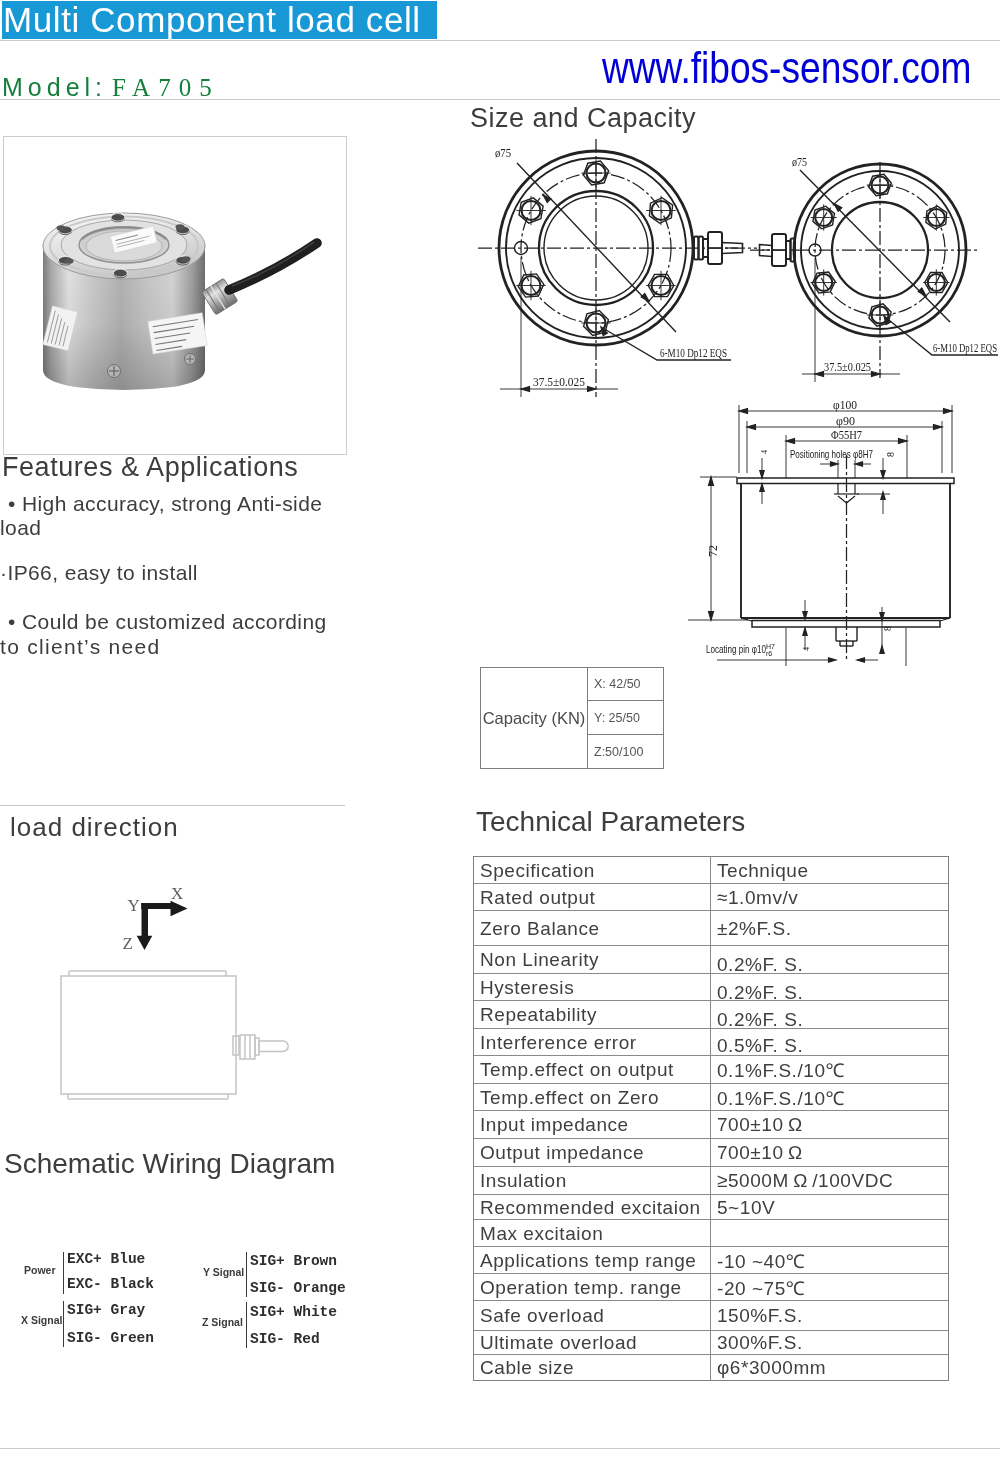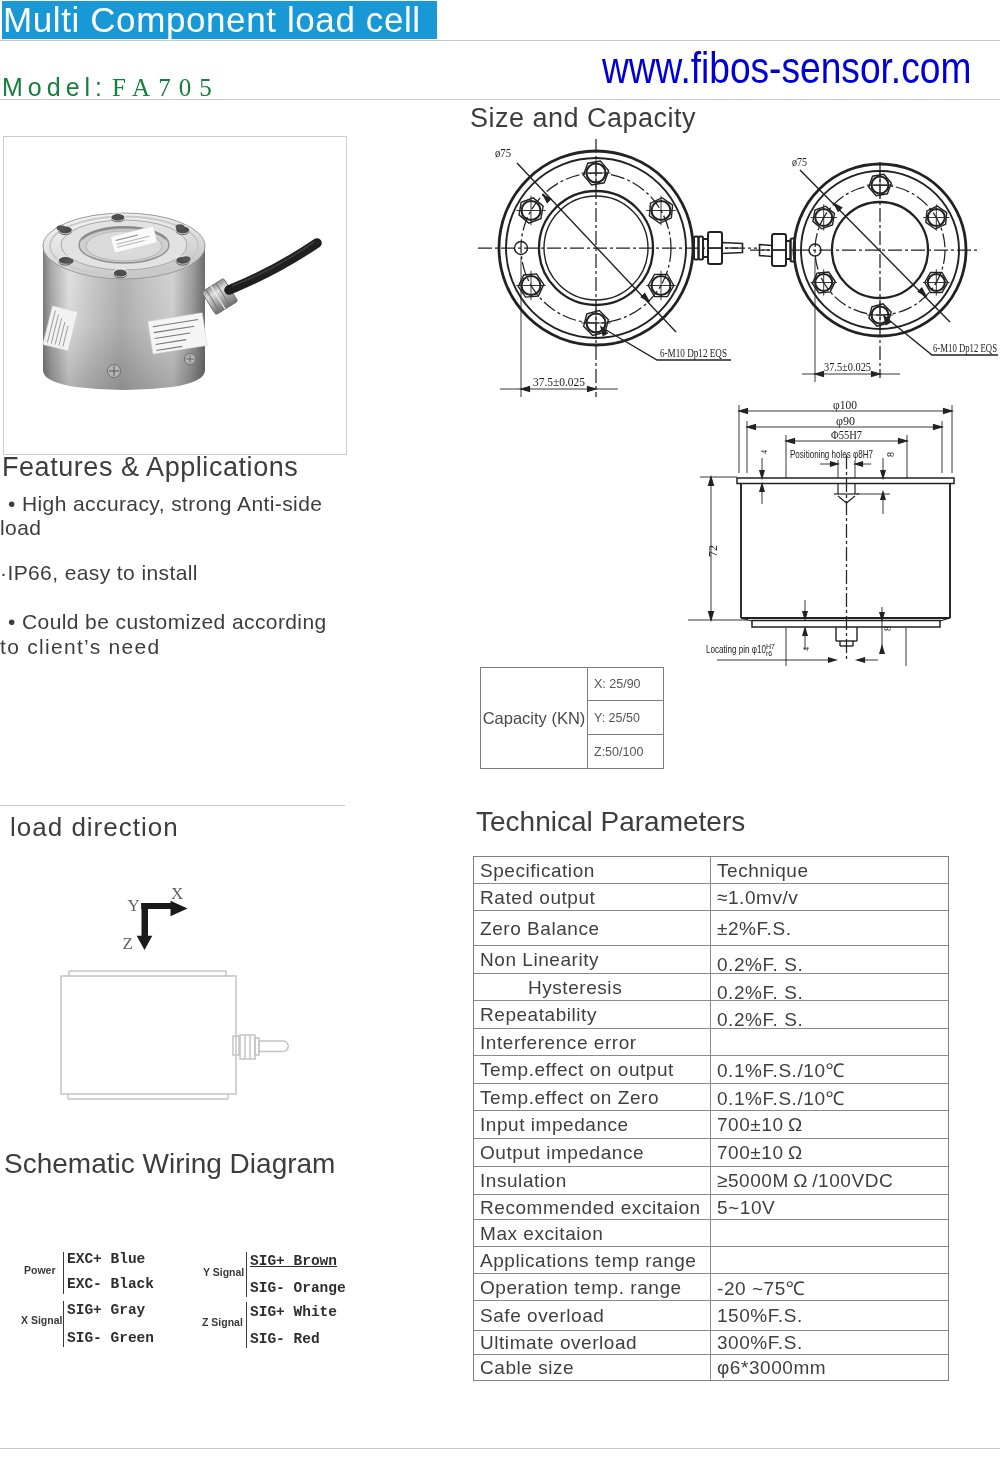--- a/index.html
+++ b/index.html
@@ -322,21 +322,21 @@
 </svg>
 
 <div class="abs" style="left:2px;top:452px;font-size:27px;letter-spacing:0.55px;">Features &amp; Applications</div>
 <div class="abs" style="left:0px;top:492px;width:340px;font-size:21px;letter-spacing:0.4px;line-height:24px;"><span style="margin-left:8px;">• High accuracy, strong Anti-side</span><br>load</div>
 <div class="abs" style="left:0px;top:561px;font-size:21px;letter-spacing:0.4px;">·IP66, easy to install</div>
 <div class="abs" style="left:0px;top:609px;width:340px;font-size:21px;letter-spacing:0.4px;line-height:25px;"><span style="margin-left:8px;">• Could be customized according</span><br><span style="letter-spacing:1.3px;">to client’s need</span></div>
 
 <div class="abs" style="left:480px;top:667px;width:182px;height:100px;border:1px solid #7d7d7d;">
   <div class="abs" style="left:0;top:0;width:106px;height:100px;border-right:1px solid #7d7d7d;"></div>
   <div class="abs" style="left:0;top:0;width:106px;height:100px;display:flex;align-items:center;justify-content:center;font-size:16.5px;color:#4a4a4a;">Capacity (KN)</div>
-  <div class="abs" style="left:107px;top:0px;width:75px;height:33px;box-sizing:border-box;border-bottom:1px solid #7d7d7d;font-size:12.5px;color:#555;display:flex;align-items:center;padding-left:6px;">X: 25/90</div>
+  <div class="abs" style="left:107px;top:0px;width:75px;height:33px;box-sizing:border-box;border-bottom:1px solid #7d7d7d;font-size:12.5px;color:#555;display:flex;align-items:center;padding-left:6px;">X: 42/50</div>
   <div class="abs" style="left:107px;top:34px;width:75px;height:33px;box-sizing:border-box;border-bottom:1px solid #7d7d7d;font-size:12.5px;color:#555;display:flex;align-items:center;padding-left:6px;">Y: 25/50</div>
   <div class="abs" style="left:107px;top:68px;width:75px;height:32px;box-sizing:border-box;font-size:12.5px;color:#555;display:flex;align-items:center;padding-left:6px;">Z:50/100</div>
 </div>
 
 <div class="hline" style="left:0;top:805px;width:345px;"></div>
 <div class="abs" style="left:10px;top:812px;font-size:26px;letter-spacing:1px;">load direction</div>
 <svg class="abs" style="left:0px;top:850px;" width="330" height="260" viewBox="0 850 330 260">
 <rect x="141.5" y="903" width="29" height="6" fill="#1a1a1a"></rect>
 <polygon points="170.5,900.7 187.5,908.5 170.5,916.3 170.5,909 141.5,909 141.5,903 170.5,903" fill="#1a1a1a"></polygon>
 <rect x="141.5" y="903" width="6.5" height="33" fill="#1a1a1a"></rect>
@@ -367,21 +367,21 @@
 <div class="abs" style="left:24px;top:1264px;font-size:10.5px;font-weight:bold;color:#3a3a3a;font-family:'Liberation Sans',sans-serif;">Power</div>
 <div class="abs" style="left:63px;top:1252px;width:1.2px;height:42px;background:#3a3a3a;"></div>
 <div class="abs" style="left:67px;top:1251px;font-size:14.5px;font-weight:bold;font-family:'Liberation Mono',monospace;color:#2e2e2e;white-space:pre;">EXC+ Blue</div>
 <div class="abs" style="left:67px;top:1276px;font-size:14.5px;font-weight:bold;font-family:'Liberation Mono',monospace;color:#2e2e2e;white-space:pre;">EXC- Black</div>
 <div class="abs" style="left:21px;top:1314px;font-size:10.5px;font-weight:bold;color:#3a3a3a;font-family:'Liberation Sans',sans-serif;">X Signal</div>
 <div class="abs" style="left:63px;top:1301px;width:1.2px;height:46px;background:#3a3a3a;"></div>
 <div class="abs" style="left:67px;top:1302px;font-size:14.5px;font-weight:bold;font-family:'Liberation Mono',monospace;color:#2e2e2e;white-space:pre;">SIG+ Gray</div>
 <div class="abs" style="left:67px;top:1330px;font-size:14.5px;font-weight:bold;font-family:'Liberation Mono',monospace;color:#2e2e2e;white-space:pre;">SIG- Green</div>
 <div class="abs" style="left:203px;top:1266px;font-size:10.5px;font-weight:bold;color:#3a3a3a;font-family:'Liberation Sans',sans-serif;">Y Signal</div>
 <div class="abs" style="left:246px;top:1252px;width:1.2px;height:45px;background:#3a3a3a;"></div>
-<div class="abs" style="left:250px;top:1253px;font-size:14.5px;font-weight:bold;font-family:'Liberation Mono',monospace;color:#2e2e2e;white-space:pre;text-decoration:underline;">SIG+ Brown</div>
+<div class="abs" style="left:250px;top:1253px;font-size:14.5px;font-weight:bold;font-family:'Liberation Mono',monospace;color:#2e2e2e;white-space:pre;">SIG+ Brown</div>
 <div class="abs" style="left:250px;top:1280px;font-size:14.5px;font-weight:bold;font-family:'Liberation Mono',monospace;color:#2e2e2e;white-space:pre;">SIG- Orange</div>
 <div class="abs" style="left:202px;top:1316px;font-size:10.5px;font-weight:bold;color:#3a3a3a;font-family:'Liberation Sans',sans-serif;">Z Signal</div>
 <div class="abs" style="left:246px;top:1302px;width:1.2px;height:46px;background:#3a3a3a;"></div>
 <div class="abs" style="left:250px;top:1304px;font-size:14.5px;font-weight:bold;font-family:'Liberation Mono',monospace;color:#2e2e2e;white-space:pre;">SIG+ White</div>
 <div class="abs" style="left:250px;top:1331px;font-size:14.5px;font-weight:bold;font-family:'Liberation Mono',monospace;color:#2e2e2e;white-space:pre;">SIG- Red</div>
 
 <div class="abs" style="left:476px;top:806px;font-size:28px;letter-spacing:0px;">Technical Parameters</div>
 <div class="abs" style="left:473px;top:856px;width:476px;height:525px;border:1px solid #808080;box-sizing:border-box;">
   <div class="abs" style="left:0;top:0px;width:474px;height:26px;border-bottom:1px solid #8a8a8a;box-sizing:content-box;"></div>
   <div class="abs" style="left:6px;top:0px;width:225px;height:27px;font-size:19px;letter-spacing:0.55px;color:#3f3f3f;display:flex;align-items:center;white-space:nowrap;">Specification</div>
@@ -389,27 +389,28 @@
   <div class="abs" style="left:0;top:27px;width:474px;height:26px;border-bottom:1px solid #8a8a8a;box-sizing:content-box;"></div>
   <div class="abs" style="left:6px;top:27px;width:225px;height:27px;font-size:19px;letter-spacing:0.55px;color:#3f3f3f;display:flex;align-items:center;white-space:nowrap;">Rated output</div>
   <div class="abs" style="left:243px;top:27px;width:225px;height:27px;font-size:19px;letter-spacing:0.55px;color:#3f3f3f;display:flex;align-items:center;white-space:nowrap;">≈1.0mv/v</div>
   <div class="abs" style="left:0;top:54px;width:474px;height:34px;border-bottom:1px solid #8a8a8a;box-sizing:content-box;"></div>
   <div class="abs" style="left:6px;top:54px;width:225px;height:35px;font-size:19px;letter-spacing:0.55px;color:#3f3f3f;display:flex;align-items:center;white-space:nowrap;">Zero Balance</div>
   <div class="abs" style="left:243px;top:54px;width:225px;height:35px;font-size:19px;letter-spacing:0.55px;color:#3f3f3f;display:flex;align-items:center;white-space:nowrap;">±2%F.S.</div>
   <div class="abs" style="left:0;top:89px;width:474px;height:27px;border-bottom:1px solid #8a8a8a;box-sizing:content-box;"></div>
   <div class="abs" style="left:6px;top:89px;width:225px;height:28px;font-size:19px;letter-spacing:0.55px;color:#3f3f3f;display:flex;align-items:center;white-space:nowrap;">Non Linearity</div>
   <div class="abs" style="left:243px;top:94px;width:225px;height:28px;font-size:19px;letter-spacing:0.55px;color:#3f3f3f;display:flex;align-items:center;white-space:nowrap;">0.2%F. S.</div>
   <div class="abs" style="left:0;top:117px;width:474px;height:26px;border-bottom:1px solid #8a8a8a;box-sizing:content-box;"></div>
-  <div class="abs" style="left:6px;top:117px;width:225px;height:27px;font-size:19px;letter-spacing:0.55px;color:#3f3f3f;display:flex;align-items:center;white-space:nowrap;margin-left:48px;">Hysteresis</div>
+  <div class="abs" style="left:6px;top:117px;width:225px;height:27px;font-size:19px;letter-spacing:0.55px;color:#3f3f3f;display:flex;align-items:center;white-space:nowrap;">Hysteresis</div>
   <div class="abs" style="left:243px;top:122px;width:225px;height:27px;font-size:19px;letter-spacing:0.55px;color:#3f3f3f;display:flex;align-items:center;white-space:nowrap;">0.2%F. S.</div>
   <div class="abs" style="left:0;top:144px;width:474px;height:27px;border-bottom:1px solid #8a8a8a;box-sizing:content-box;"></div>
   <div class="abs" style="left:6px;top:144px;width:225px;height:28px;font-size:19px;letter-spacing:0.55px;color:#3f3f3f;display:flex;align-items:center;white-space:nowrap;">Repeatability</div>
   <div class="abs" style="left:243px;top:149px;width:225px;height:28px;font-size:19px;letter-spacing:0.55px;color:#3f3f3f;display:flex;align-items:center;white-space:nowrap;">0.2%F. S.</div>
   <div class="abs" style="left:0;top:172px;width:474px;height:26px;border-bottom:1px solid #8a8a8a;box-sizing:content-box;"></div>
   <div class="abs" style="left:6px;top:172px;width:225px;height:27px;font-size:19px;letter-spacing:0.55px;color:#3f3f3f;display:flex;align-items:center;white-space:nowrap;">Interference error</div>
+  <div class="abs" style="left:243px;top:175px;width:225px;height:27px;font-size:19px;letter-spacing:0.55px;color:#3f3f3f;display:flex;align-items:center;white-space:nowrap;">0.5%F. S.</div>
   <div class="abs" style="left:0;top:199px;width:474px;height:27px;border-bottom:1px solid #8a8a8a;box-sizing:content-box;"></div>
   <div class="abs" style="left:6px;top:199px;width:225px;height:28px;font-size:19px;letter-spacing:0.55px;color:#3f3f3f;display:flex;align-items:center;white-space:nowrap;">Temp.effect on output</div>
   <div class="abs" style="left:243px;top:199px;width:225px;height:28px;font-size:19px;letter-spacing:0.55px;color:#3f3f3f;display:flex;align-items:center;white-space:nowrap;">0.1%F.S./10℃</div>
   <div class="abs" style="left:0;top:227px;width:474px;height:26px;border-bottom:1px solid #8a8a8a;box-sizing:content-box;"></div>
   <div class="abs" style="left:6px;top:227px;width:225px;height:27px;font-size:19px;letter-spacing:0.55px;color:#3f3f3f;display:flex;align-items:center;white-space:nowrap;">Temp.effect on Zero</div>
   <div class="abs" style="left:243px;top:227px;width:225px;height:27px;font-size:19px;letter-spacing:0.55px;color:#3f3f3f;display:flex;align-items:center;white-space:nowrap;">0.1%F.S./10℃</div>
   <div class="abs" style="left:0;top:254px;width:474px;height:27px;border-bottom:1px solid #8a8a8a;box-sizing:content-box;"></div>
   <div class="abs" style="left:6px;top:254px;width:225px;height:28px;font-size:19px;letter-spacing:0.55px;color:#3f3f3f;display:flex;align-items:center;white-space:nowrap;">Input impedance</div>
   <div class="abs" style="left:243px;top:254px;width:225px;height:28px;font-size:19px;letter-spacing:0.55px;color:#3f3f3f;display:flex;align-items:center;white-space:nowrap;">700±10 Ω</div>
   <div class="abs" style="left:0;top:282px;width:474px;height:27px;border-bottom:1px solid #8a8a8a;box-sizing:content-box;"></div>
@@ -418,20 +419,21 @@
   <div class="abs" style="left:0;top:310px;width:474px;height:27px;border-bottom:1px solid #8a8a8a;box-sizing:content-box;"></div>
   <div class="abs" style="left:6px;top:310px;width:225px;height:28px;font-size:19px;letter-spacing:0.55px;color:#3f3f3f;display:flex;align-items:center;white-space:nowrap;">Insulation</div>
   <div class="abs" style="left:243px;top:310px;width:225px;height:28px;font-size:19px;letter-spacing:0.55px;color:#3f3f3f;display:flex;align-items:center;white-space:nowrap;">≥5000M Ω /100VDC</div>
   <div class="abs" style="left:0;top:338px;width:474px;height:24px;border-bottom:1px solid #8a8a8a;box-sizing:content-box;"></div>
   <div class="abs" style="left:6px;top:338px;width:225px;height:25px;font-size:19px;letter-spacing:0.55px;color:#3f3f3f;display:flex;align-items:center;white-space:nowrap;">Recommended excitaion</div>
   <div class="abs" style="left:243px;top:338px;width:225px;height:25px;font-size:19px;letter-spacing:0.55px;color:#3f3f3f;display:flex;align-items:center;white-space:nowrap;">5~10V</div>
   <div class="abs" style="left:0;top:363px;width:474px;height:26px;border-bottom:1px solid #8a8a8a;box-sizing:content-box;"></div>
   <div class="abs" style="left:6px;top:363px;width:225px;height:27px;font-size:19px;letter-spacing:0.55px;color:#3f3f3f;display:flex;align-items:center;white-space:nowrap;">Max excitaion</div>
   <div class="abs" style="left:0;top:390px;width:474px;height:26px;border-bottom:1px solid #8a8a8a;box-sizing:content-box;"></div>
   <div class="abs" style="left:6px;top:390px;width:225px;height:27px;font-size:19px;letter-spacing:0.55px;color:#3f3f3f;display:flex;align-items:center;white-space:nowrap;">Applications temp range</div>
+  <div class="abs" style="left:243px;top:390px;width:225px;height:27px;font-size:19px;letter-spacing:0.55px;color:#3f3f3f;display:flex;align-items:center;white-space:nowrap;">-10 ~40℃</div>
   <div class="abs" style="left:0;top:417px;width:474px;height:26px;border-bottom:1px solid #8a8a8a;box-sizing:content-box;"></div>
   <div class="abs" style="left:6px;top:417px;width:225px;height:27px;font-size:19px;letter-spacing:0.55px;color:#3f3f3f;display:flex;align-items:center;white-space:nowrap;">Operation temp. range</div>
   <div class="abs" style="left:243px;top:417px;width:225px;height:27px;font-size:19px;letter-spacing:0.55px;color:#3f3f3f;display:flex;align-items:center;white-space:nowrap;">-20 ~75℃</div>
   <div class="abs" style="left:0;top:444px;width:474px;height:29px;border-bottom:1px solid #8a8a8a;box-sizing:content-box;"></div>
   <div class="abs" style="left:6px;top:444px;width:225px;height:30px;font-size:19px;letter-spacing:0.55px;color:#3f3f3f;display:flex;align-items:center;white-space:nowrap;">Safe overload</div>
   <div class="abs" style="left:243px;top:444px;width:225px;height:30px;font-size:19px;letter-spacing:0.55px;color:#3f3f3f;display:flex;align-items:center;white-space:nowrap;">150%F.S.</div>
   <div class="abs" style="left:0;top:474px;width:474px;height:23px;border-bottom:1px solid #8a8a8a;box-sizing:content-box;"></div>
   <div class="abs" style="left:6px;top:474px;width:225px;height:24px;font-size:19px;letter-spacing:0.55px;color:#3f3f3f;display:flex;align-items:center;white-space:nowrap;">Ultimate overload</div>
   <div class="abs" style="left:243px;top:474px;width:225px;height:24px;font-size:19px;letter-spacing:0.55px;color:#3f3f3f;display:flex;align-items:center;white-space:nowrap;">300%F.S.</div>
   <div class="abs" style="left:0;top:498px;width:474px;height:24px;box-sizing:content-box;"></div>

